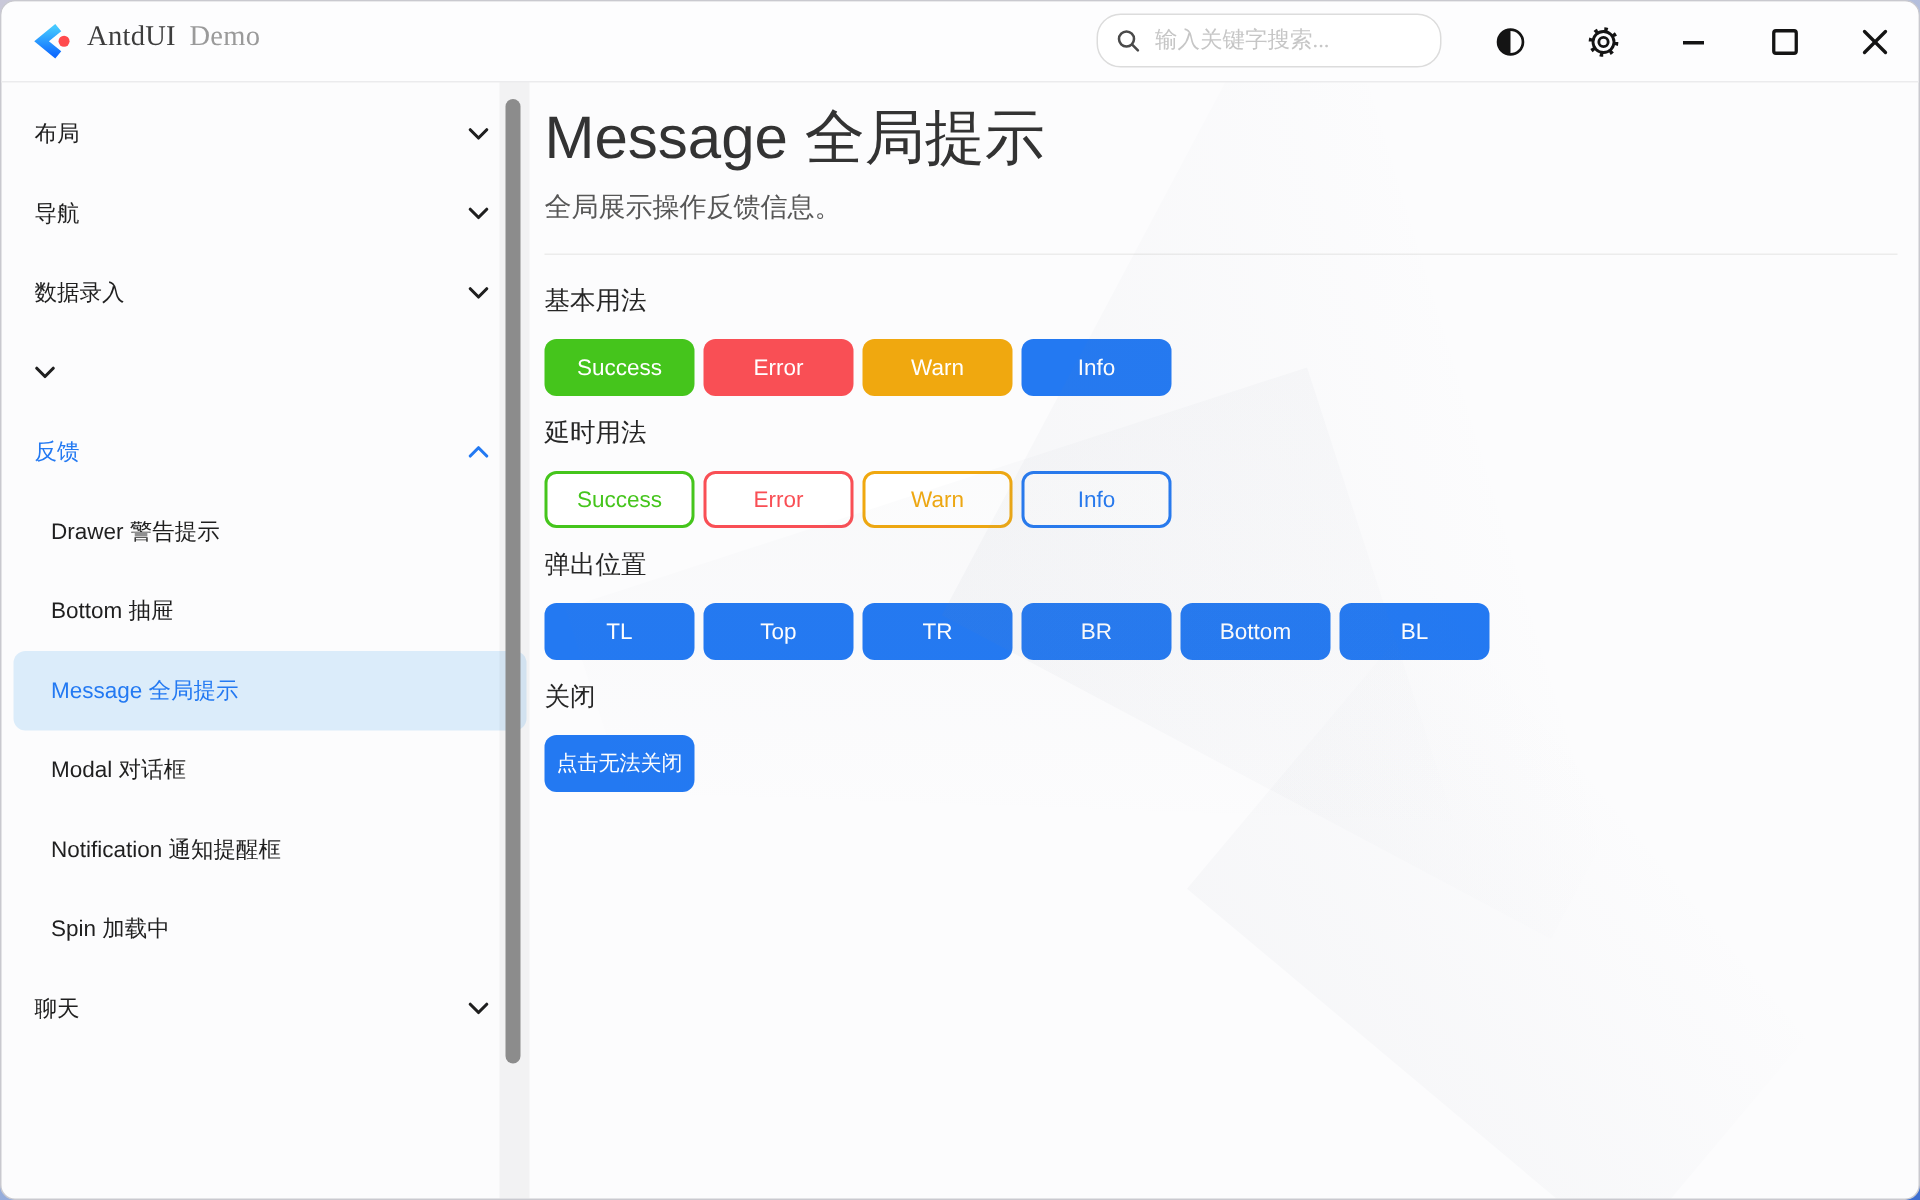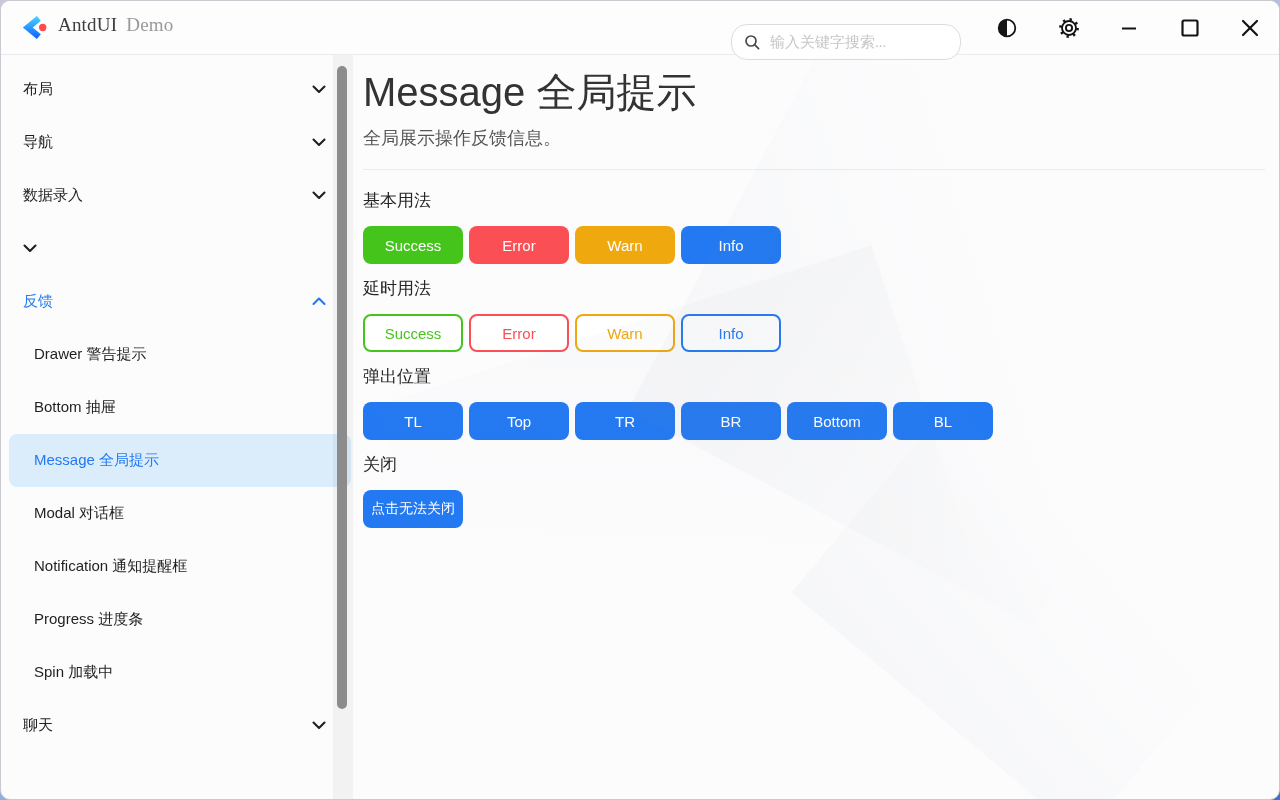--- a/index.html
+++ b/index.html
@@ -8,21 +8,21 @@
   .window{position:absolute;inset:0;background:#fcfcfd;border:1px solid #c9c9cf;
     border-radius:10px;overflow:hidden;box-sizing:border-box;}
 
   
   .titlebar{position:absolute;left:0;top:0;right:0;height:53px;background:#fdfdfe;
     border-bottom:1px solid #ebebed;font-family:Liberation Serif, serif;}
   .logo{position:absolute;left:20px;top:13px;width:27px;height:27px;}
   .app-title{position:absolute;left:57px;top:13px;font-size:19px;color:#3d3d3d;letter-spacing:.2px;}
   .app-suffix{color:#9a9a9a;margin-left:9px;}
   .searchbox{position:absolute;left:730px;top:8px;width:230px;height:36px;box-sizing:border-box;
-    border:1px solid #dcdcdc;border-radius:16px;background:#fff;display:flex;align-items:center;margin-top:15px;}
+    border:1px solid #dcdcdc;border-radius:16px;background:#fff;display:flex;align-items:center;}
   .searchbox svg{margin:0 7px 0 12px;flex:0 0 auto;}
   .searchbox input{border:none;outline:none;flex:1;font-size:15px;color:#444;background:transparent;
     font-family:inherit;min-width:0;}
   .searchbox input::placeholder{color:#c6c6c6;}
   .tb-btn{position:absolute;top:10px;width:34px;height:34px;border:none;background:transparent;
     display:flex;align-items:center;justify-content:center;padding:0;cursor:pointer;}
   .tb-theme{left:989px;} .tb-gear{left:1051px;} .tb-min{left:1111px;} .tb-max{left:1172px;} .tb-close{left:1232px;}
 
   
   .sidebar{position:absolute;left:0;top:54px;bottom:0;width:352px;padding-top:8px;box-sizing:border-box;}
@@ -162,23 +162,20 @@
     <div class="side-item child selected">
       <span class="lbl">Message 全局提示</span>
     </div>
     <div class="side-item child">
       <span class="lbl">Modal 对话框</span>
     </div>
     <div class="side-item child">
       <span class="lbl">Notification 通知提醒框</span>
     </div>
     <div class="side-item child">
-      <span class="lbl">Progress 进度条</span>
-    </div>
-    <div class="side-item child">
       <span class="lbl">Spin 加载中</span>
     </div>
     <div class="side-item">
       <span class="lbl">聊天</span>
       <svg class="chev" width="14" height="9" viewBox="0 0 14 9">
           <path d="M1.5 1.5 L7 7 L12.5 1.5" fill="none" stroke="currentColor" stroke-width="2.1" stroke-linecap="round" stroke-linejoin="round"></path>
         </svg>
     </div>
   </nav>
 

